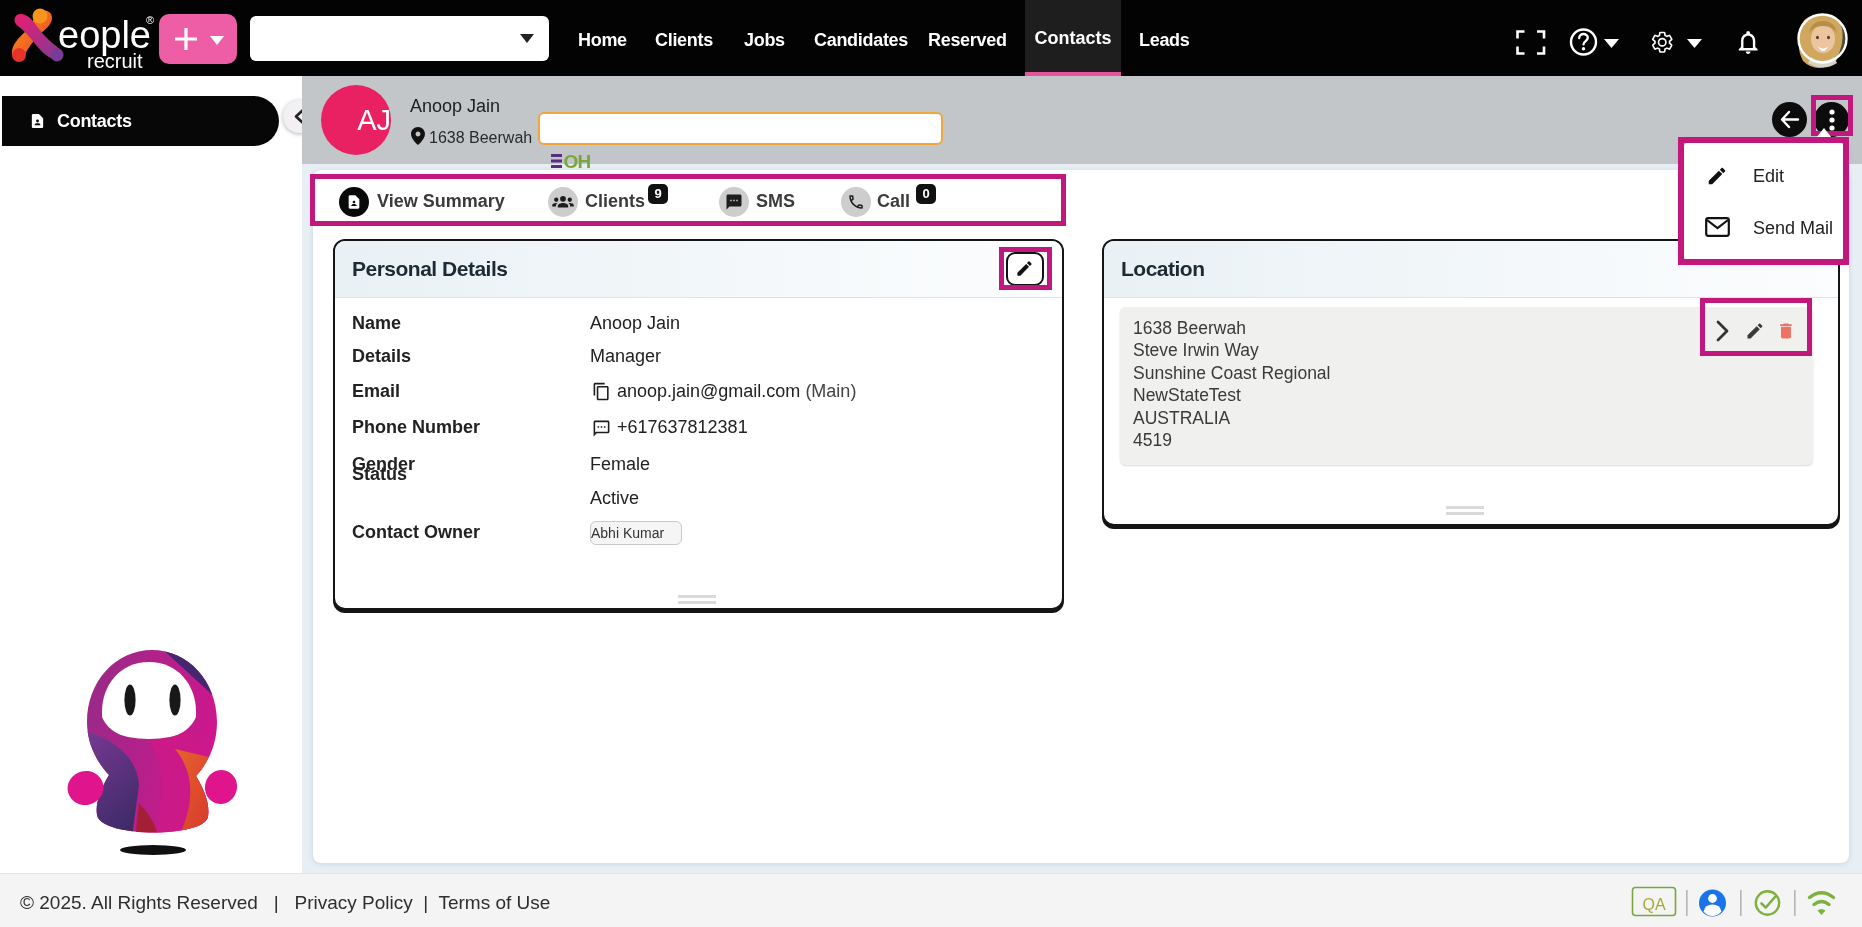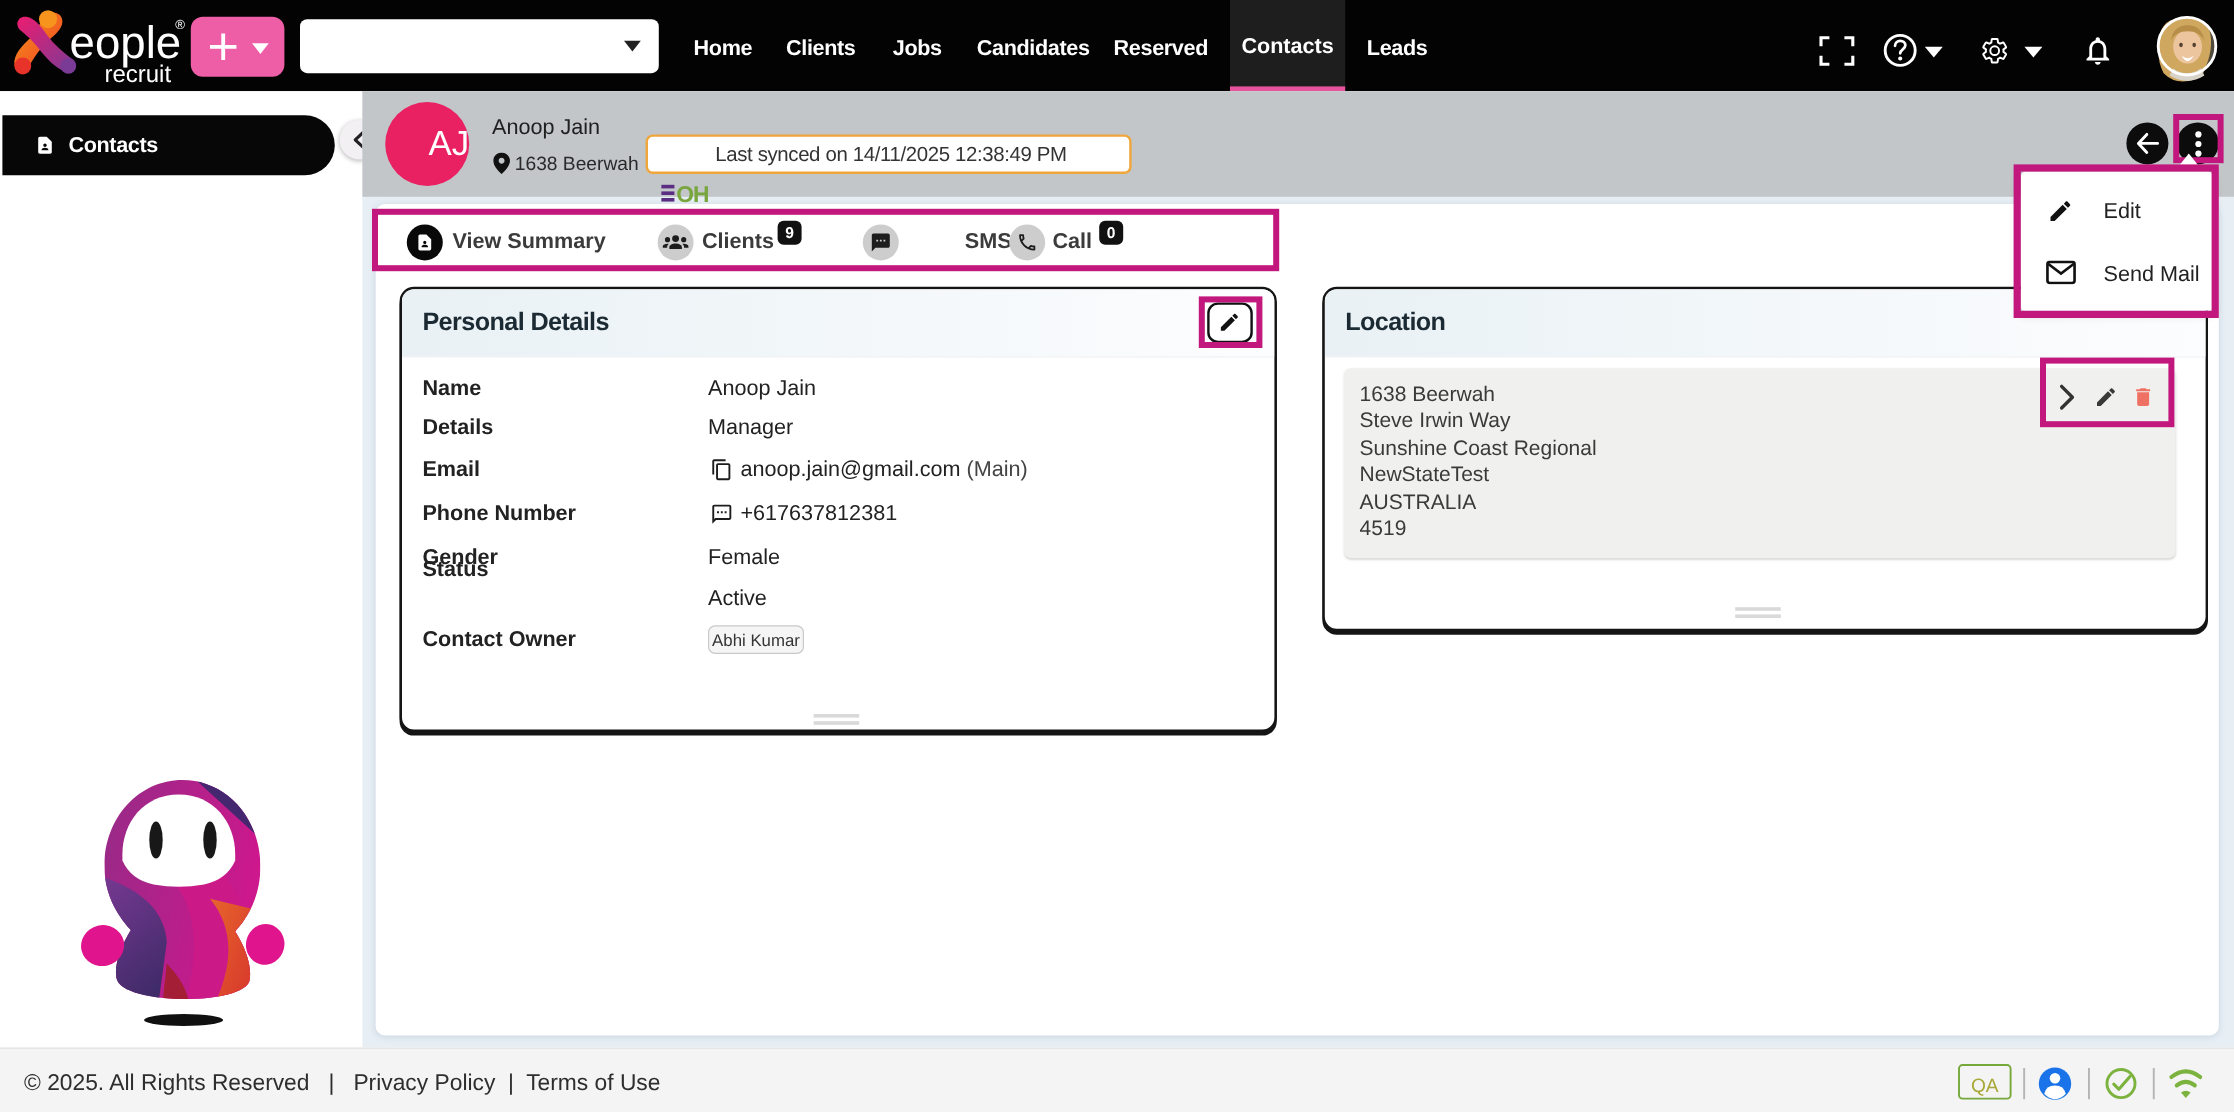--- a/index.html
+++ b/index.html
@@ -181,21 +181,20 @@
   <div id="ohlogo" class="abs" style="left:11px;top:7px;width:44px;height:16px;margin-top:32px;">
     <svg width="44" height="16" viewBox="0 0 44 16">
       <g fill="#5b2d82">
           <rect x="0" y="1" width="11" height="3"></rect>
           <rect x="0" y="6.5" width="11" height="3"></rect>
           <rect x="0" y="12" width="11" height="3"></rect>
         </g>
       <text x="12.5" y="15" font-size="19" font-weight="bold" fill="#78a63c" letter-spacing="-0.8">OH</text>
     </svg>
   </div>
-  <div id="synctext">Last synced on 14/11/2025 12:38:49 PM</div>
 </div>
 <div id="backbtn" class="blackcirc" style="left:1772px;">
 <svg style="position:absolute;left:7px;top:8px;" width="21" height="19" viewBox="0 0 21 19">
       <path d="M10 2 L3 9.5 L10 17 M3.5 9.5 H19" stroke="#fff" stroke-width="2.4" fill="none" stroke-linecap="round" stroke-linejoin="round"></path>
     </svg>
 </div>
 <div id="dotsbtn" class="blackcirc" style="left:1814px;">
 <svg style="position:absolute;left:13.5px;top:6px;" width="8" height="24" viewBox="0 0 8 24">
       <g fill="#fff">
         <circle cx="4" cy="4" r="2.6"></circle>
@@ -224,21 +223,21 @@
       </g>
     </svg>
 </div>
 <div class="actlbl" style="left:585px;">Clients</div>
 <div class="badge" style="left:648px;">9</div>
 <div id="sms-circ" class="circ30" style="left:719px;background:#cdcdcd;">
 <svg style="position:absolute;left:6px;top:6px;" width="18" height="18" viewBox="0 0 24 24">
       <path fill="#1d1d1d" d="M20 2H4c-1.1 0-1.99.9-1.99 2L2 22l4-4h14c1.1 0 2-.9 2-2V4c0-1.1-.9-2-2-2zM9 11H7V9h2v2zm4 0h-2V9h2v2zm4 0h-2V9h2v2z"></path>
     </svg>
 </div>
-<div class="actlbl" style="left:756px;margin-left:48px;">SMS</div>
+<div class="actlbl" style="left:756px;">SMS</div>
 <div id="call-circ" class="circ30" style="left:841px;background:#cdcdcd;">
 <svg style="position:absolute;left:6px;top:6px;" width="18" height="18" viewBox="0 0 24 24">
       <path fill="#1d1d1d" d="M6.54 5c.06.89.21 1.76.45 2.59l-1.2 1.2c-.41-1.2-.67-2.47-.76-3.79h1.51m9.86 12.02c.85.24 1.72.39 2.6.45v1.49c-1.32-.09-2.59-.35-3.8-.75l1.2-1.19M7.5 3H4c-.55 0-1 .45-1 1 0 9.39 7.61 17 17 17 .55 0 1-.45 1-1v-3.49c0-.55-.45-1-1-1-1.24 0-2.45-.2-3.57-.57-.1-.04-.21-.05-.31-.05-.26 0-.51.1-.71.29l-2.2 2.2c-2.83-1.44-5.15-3.75-6.59-6.59l2.2-2.2c.28-.28.36-.67.25-1.02C8.7 6.45 8.5 5.25 8.5 4c0-.55-.45-1-1-1z"></path>
     </svg>
 </div>
 <div class="actlbl" style="left:877px;">Call</div>
 <div class="badge" style="left:916px;">0</div>
 
 <div class="card" style="left:333px;top:239px;width:731px;height:371px;">
   <div class="cardhead"></div>
@@ -261,21 +260,21 @@
       <path fill="#1d1d1d" d="M20 2H4c-1.1 0-2 .9-2 2v18l4-4h14c1.1 0 2-.9 2-2V4c0-1.1-.9-2-2-2zm0 14H5.17L4 17.17V4h16v12z"></path>
       <path fill="#1d1d1d" d="M7 9h2v2H7zm4 0h2v2h-2zm4 0h2v2h-2z"></path>
     </svg>
 </div>
 <div class="pvalue" style="left:617px;top:417px;">+617637812381</div>
 <div class="plabel" style="top:454px;">Gender</div>
 <div class="pvalue" style="top:454px;">Female</div>
 <div class="plabel" style="top:464px;">Status</div>
 <div class="pvalue" style="top:488px;">Active</div>
 <div class="plabel" style="top:522px;">Contact Owner</div>
-<div class="abs" style="left:590px;top:521px;width:80px;height:24px;background:#f5f5f5;border:1px solid #c9c9c9;border-radius:6px;text-align:center;line-height:22px;font-size:14px;color:#333;">Abhi Kumar</div>
+<div class="abs" style="left:590px;top:521px;width:92px;height:24px;background:#f5f5f5;border:1px solid #c9c9c9;border-radius:6px;text-align:left;line-height:22px;font-size:14px;color:#333;">Abhi Kumar</div>
 <div class="handle" style="left:678px;top:595px;">
     <div></div>
     <div></div>
   </div>
 <div id="editbtn" class="abs" style="left:1006px;top:252px;width:38px;height:34px;background:#fff;border:2px solid #111;border-radius:9px;">
 <svg style="position:absolute;left:7px;top:5px;" width="19" height="19" viewBox="0 0 24 24">
       <path fill="#111" d="M3 17.25V21h3.75L17.81 9.94l-3.75-3.75L3 17.25zM20.71 7.04c.39-.39.39-1.02 0-1.41l-2.34-2.34c-.39-.39-1.02-.39-1.41 0l-1.83 1.83 3.75 3.75 1.83-1.83z"></path>
     </svg>
 </div>
 <div class="anno" style="left:999px;top:247px;width:53px;height:43px;"></div>

